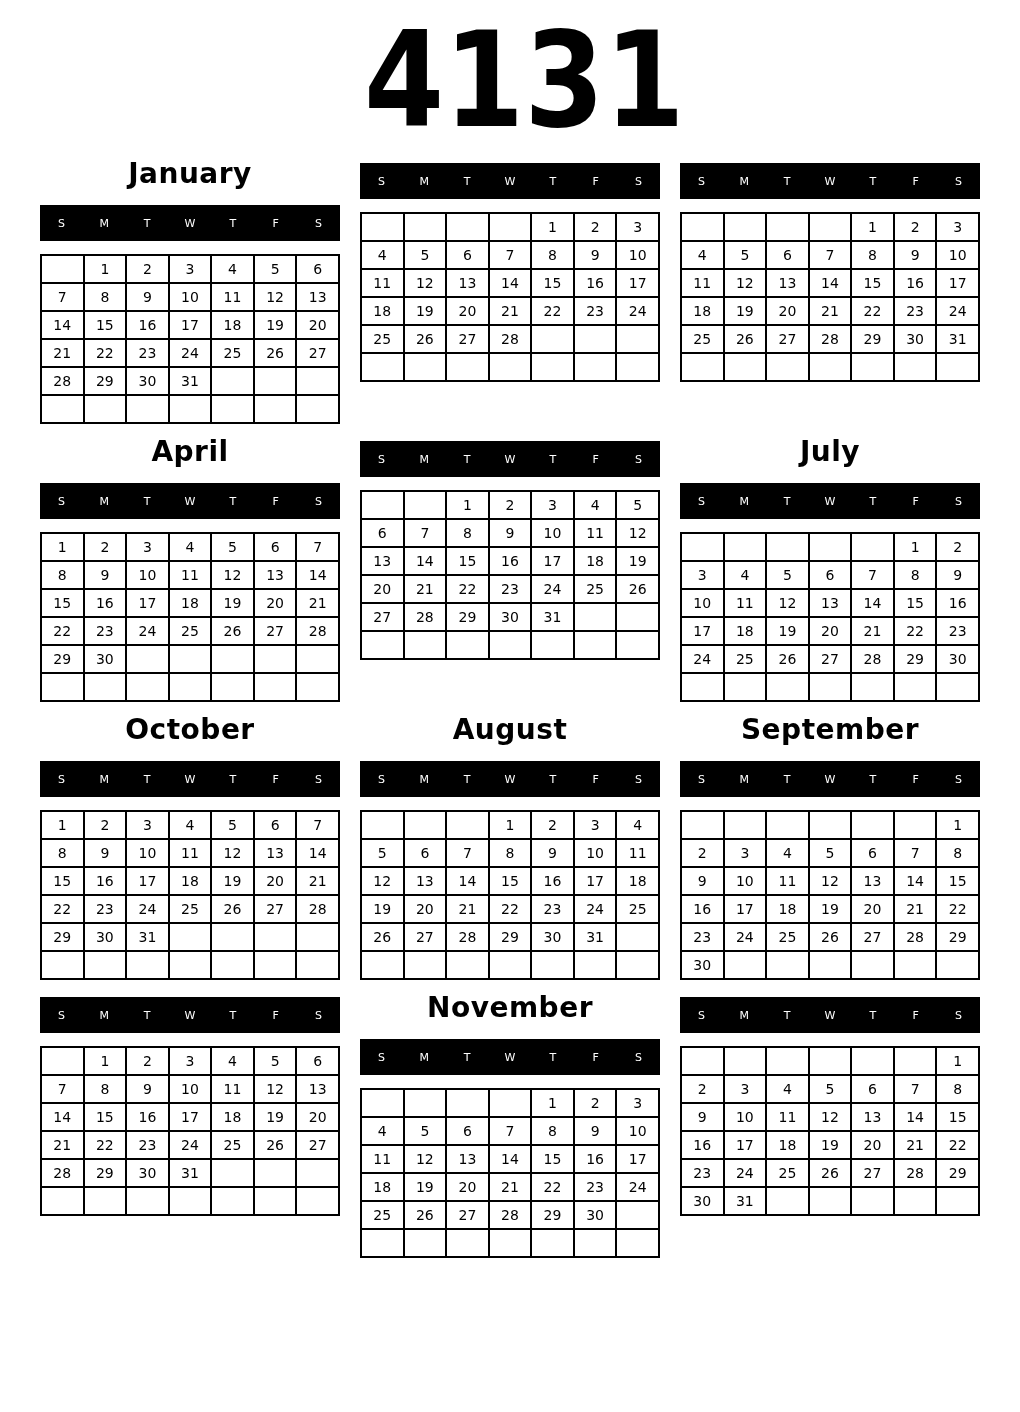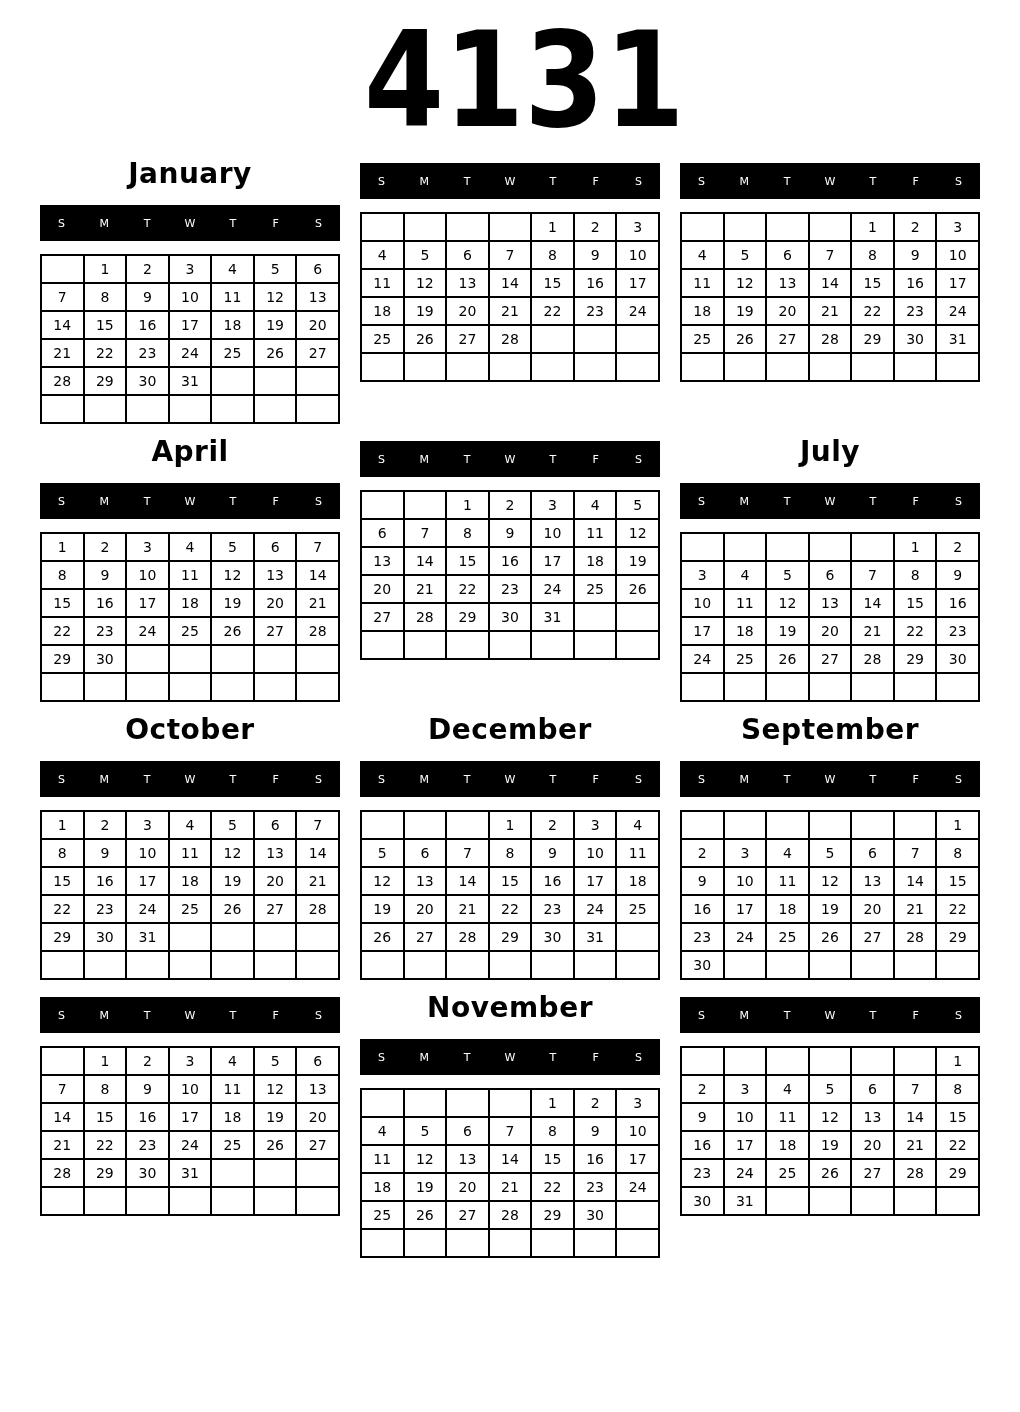--- a/index.html
+++ b/index.html
@@ -570,21 +570,21 @@
               <td></td>
               <td></td>
               <td></td>
               <td></td>
             </tr>
           </tbody>
     </table>
   </div>
 
   <div class="month">
-    <div class="month-name">December</div>
+    <div class="month-name">August</div>
     <div class="weekday-header">
           <div>S</div>
           <div>M</div>
           <div>T</div>
           <div>W</div>
           <div>T</div>
           <div>F</div>
           <div>S</div>
         </div>
     <table class="month-grid">

